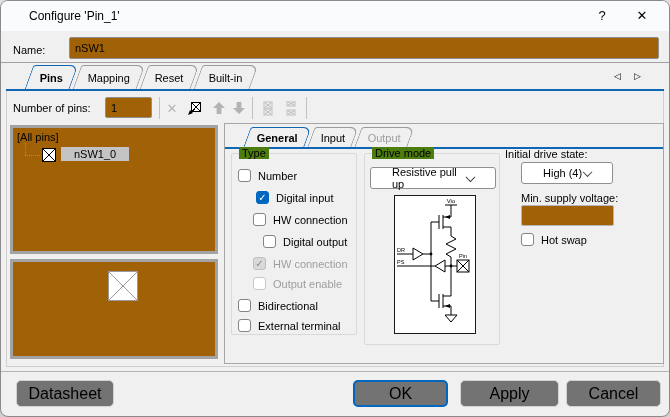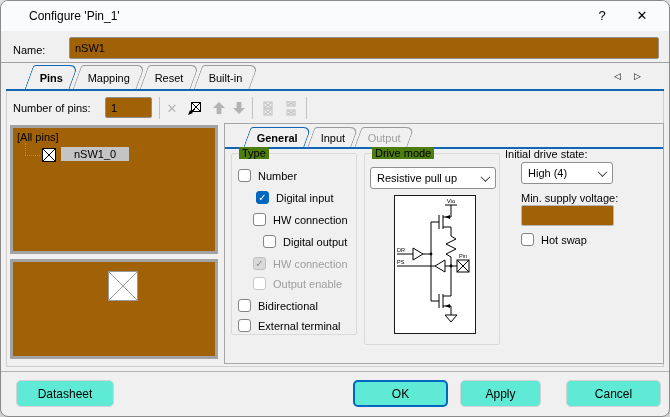--- a/index.html
+++ b/index.html
@@ -45,26 +45,26 @@
   .cb { width:13px; height:13px; border:1px solid #848484; border-radius:3px; background:#fff;
     display:inline-flex; align-items:center; justify-content:center; flex:0 0 13px; }
   .cb.checked { background:#0067C0; border-color:#0067C0; }
   .cb.checked::after { content:"✓"; color:#fff; font-size:10px; line-height:10px; }
   .cb.discheck { background:#d9d9d9; border-color:#bfbfbf; }
   .cb.discheck::after { content:"✓"; color:#8c8c8c; font-size:10px; line-height:10px; }
   .cb.disbox { border-color:#c6c6c6; }
   .dimtext { color:#9e9e9e; }
   
   .dd { position:absolute; background:#fff; border:1px solid #8f8f8f; border-radius:3px;
-    display:flex; align-items:center; padding:0 6px; justify-content:space-between; }
+    display:flex; align-items:center; padding:0 21px; justify-content:space-between; }
   .chev { width:7px; height:7px; border-right:1.5px solid #444; border-bottom:1.5px solid #444;
     transform:rotate(45deg) translate(-1px,-1px); }
   
-  .btn { position:absolute; height:27px; background:#5eead4; border:1px solid #d2d2d2;
-    border-radius:5px; font-size:12px; display:flex; align-items:center; justify-content:center;
+  .btn { position:absolute; height:27px; background:#737373; border:1px solid #d2d2d2;
+    border-radius:5px; font-size:16px; display:flex; align-items:center; justify-content:center;
     font-family:"Liberation Sans",sans-serif; }
   .btn.default { border:2px solid #0067C0; }
   
   .dotv { position:absolute; border-left:1px dotted #8f8f8f; }
   .doth { position:absolute; border-top:1px dotted #8f8f8f; }
   .selitem { position:absolute; background:#c4c4c4; padding:1px 13px; }
   svg text { font-family:"Liberation Sans",sans-serif; }
 </style>
 </head>
 <body>
@@ -269,20 +269,20 @@
     </div>
   </div>
 
   <div class="hline" style="left:0; top:370px; width:670px; background:#b3b3b3;"></div>
   <div class="btn" style="left:15px; top:379px; width:98px;">
       <span>Datasheet</span>
     </div>
   <div class="btn default" style="left:352px; top:379px; width:95px;">
       <span>OK</span>
     </div>
-  <div class="btn" style="left:459px; top:379px; width:81px;">
+  <div class="btn" style="left:459px; top:379px; width:99px;">
       <span>Apply</span>
     </div>
   <div class="btn" style="left:565px; top:379px; width:95px;">
       <span>Cancel</span>
     </div>
 
 </div>
 
 </body></html>

